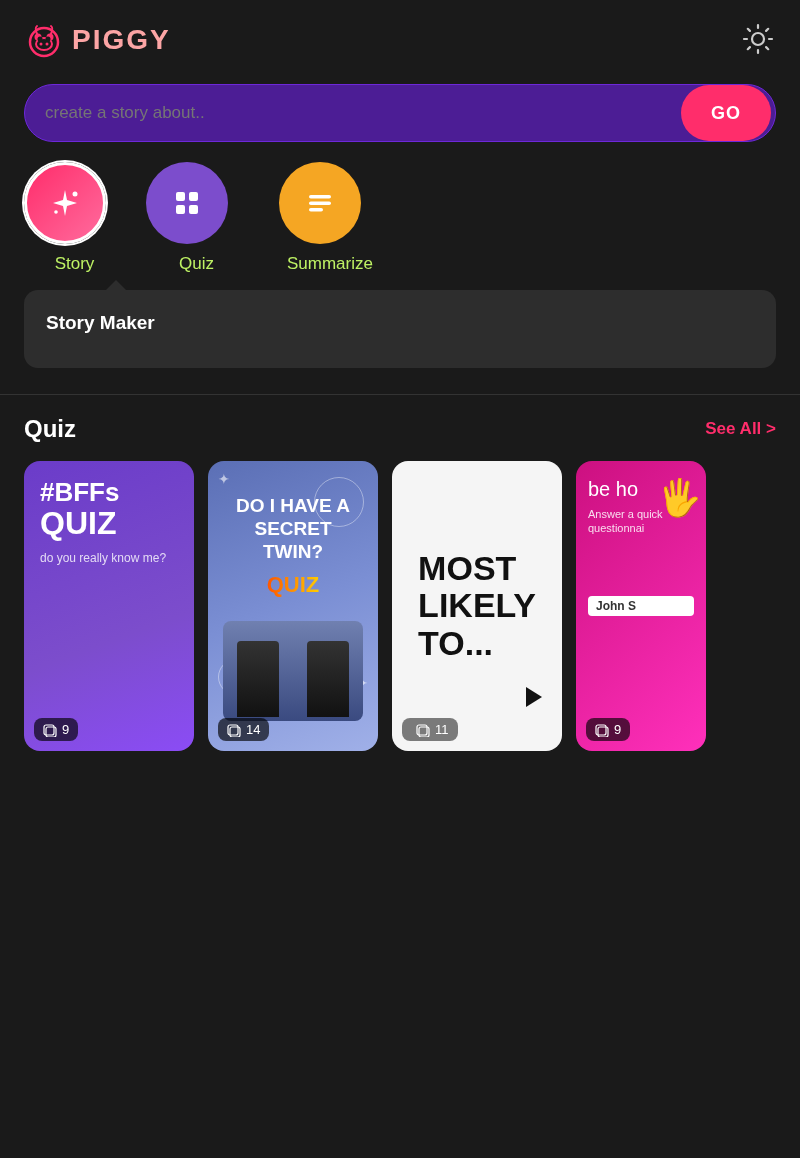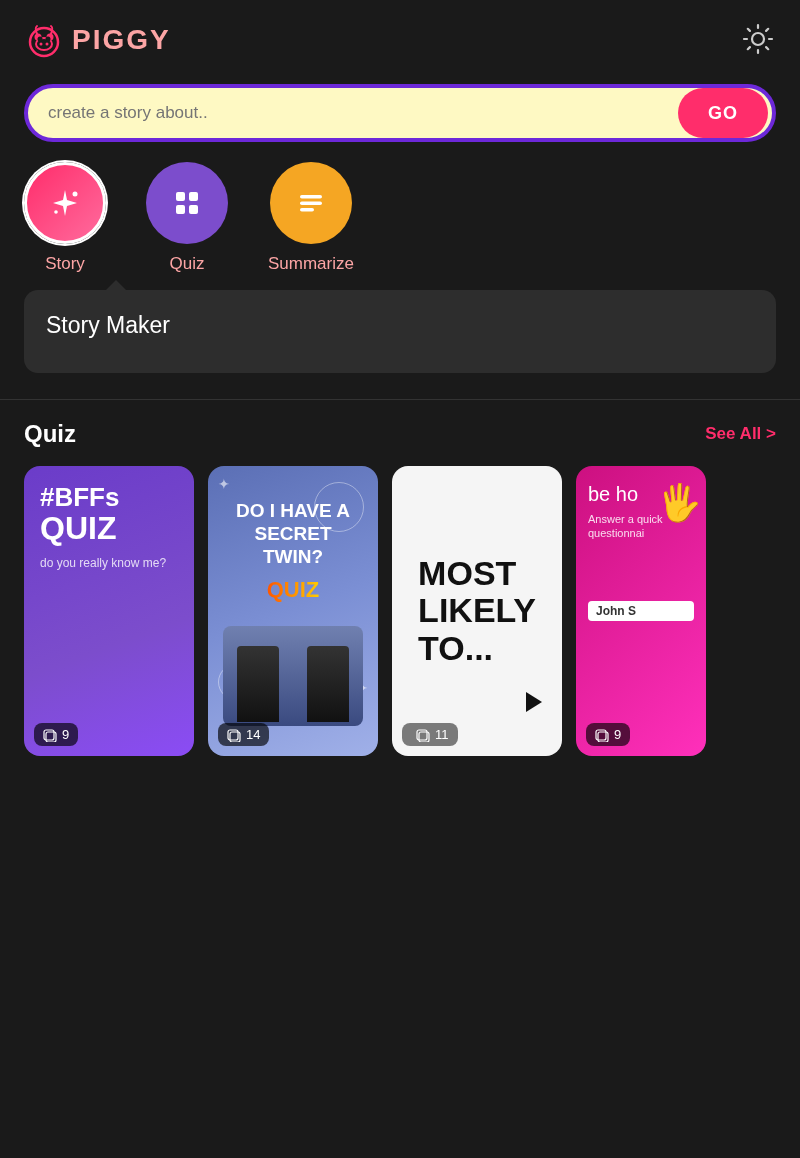--- a/index.html
+++ b/index.html
@@ -41,25 +41,25 @@
       cursor: pointer;
     }
 
     
     .search-section {
       padding: 8px 24px 20px;
     }
     .search-bar {
       display: flex;
       align-items: center;
-      background: #fef9c3;
+      background: #4c1d95;
       border-radius: 50px;
       overflow: hidden;
       height: 58px;
-      border: 4px solid #6d28d9;
+      border: 1px solid #6d28d9;
     }
     .search-input {
       flex: 1;
       background: transparent;
       border: none;
       outline: none;
       color: #888;
       font-size: 17px;
       padding: 0 20px;
     }
@@ -107,22 +107,23 @@
       box-shadow: 0 0 0 2px #ffffff;
     }
     .mode-icon-circle.quiz {
       background: #7c4dcc;
     }
     .mode-icon-circle.summarize {
       background: #f5a623;
     }
     .mode-label {
       font-size: 17px;
-      color: #fca5a5;
+      color: #bef264;
       font-weight: 400;
+      margin-left: 19px;
     }
 
     
     .description-box {
       margin: 16px 24px 0;
       background: #2d2d2d;
       border-radius: 14px;
       padding: 22px 22px 24px;
       position: relative;
     }
@@ -131,22 +132,22 @@
       position: absolute;
       top: -10px;
       left: 82px;
       width: 0;
       height: 0;
       border-left: 10px solid transparent;
       border-right: 10px solid transparent;
       border-bottom: 10px solid #2d2d2d;
     }
     .description-title {
-      font-size: 23px;
-      font-weight: 400;
+      font-size: 19px;
+      font-weight: 700;
       margin-bottom: 10px;
     }
     .description-text {
       font-size: 15px;
       color: #aaaaaa;
       line-height: 1.55;
     }
 
     
     .divider {

